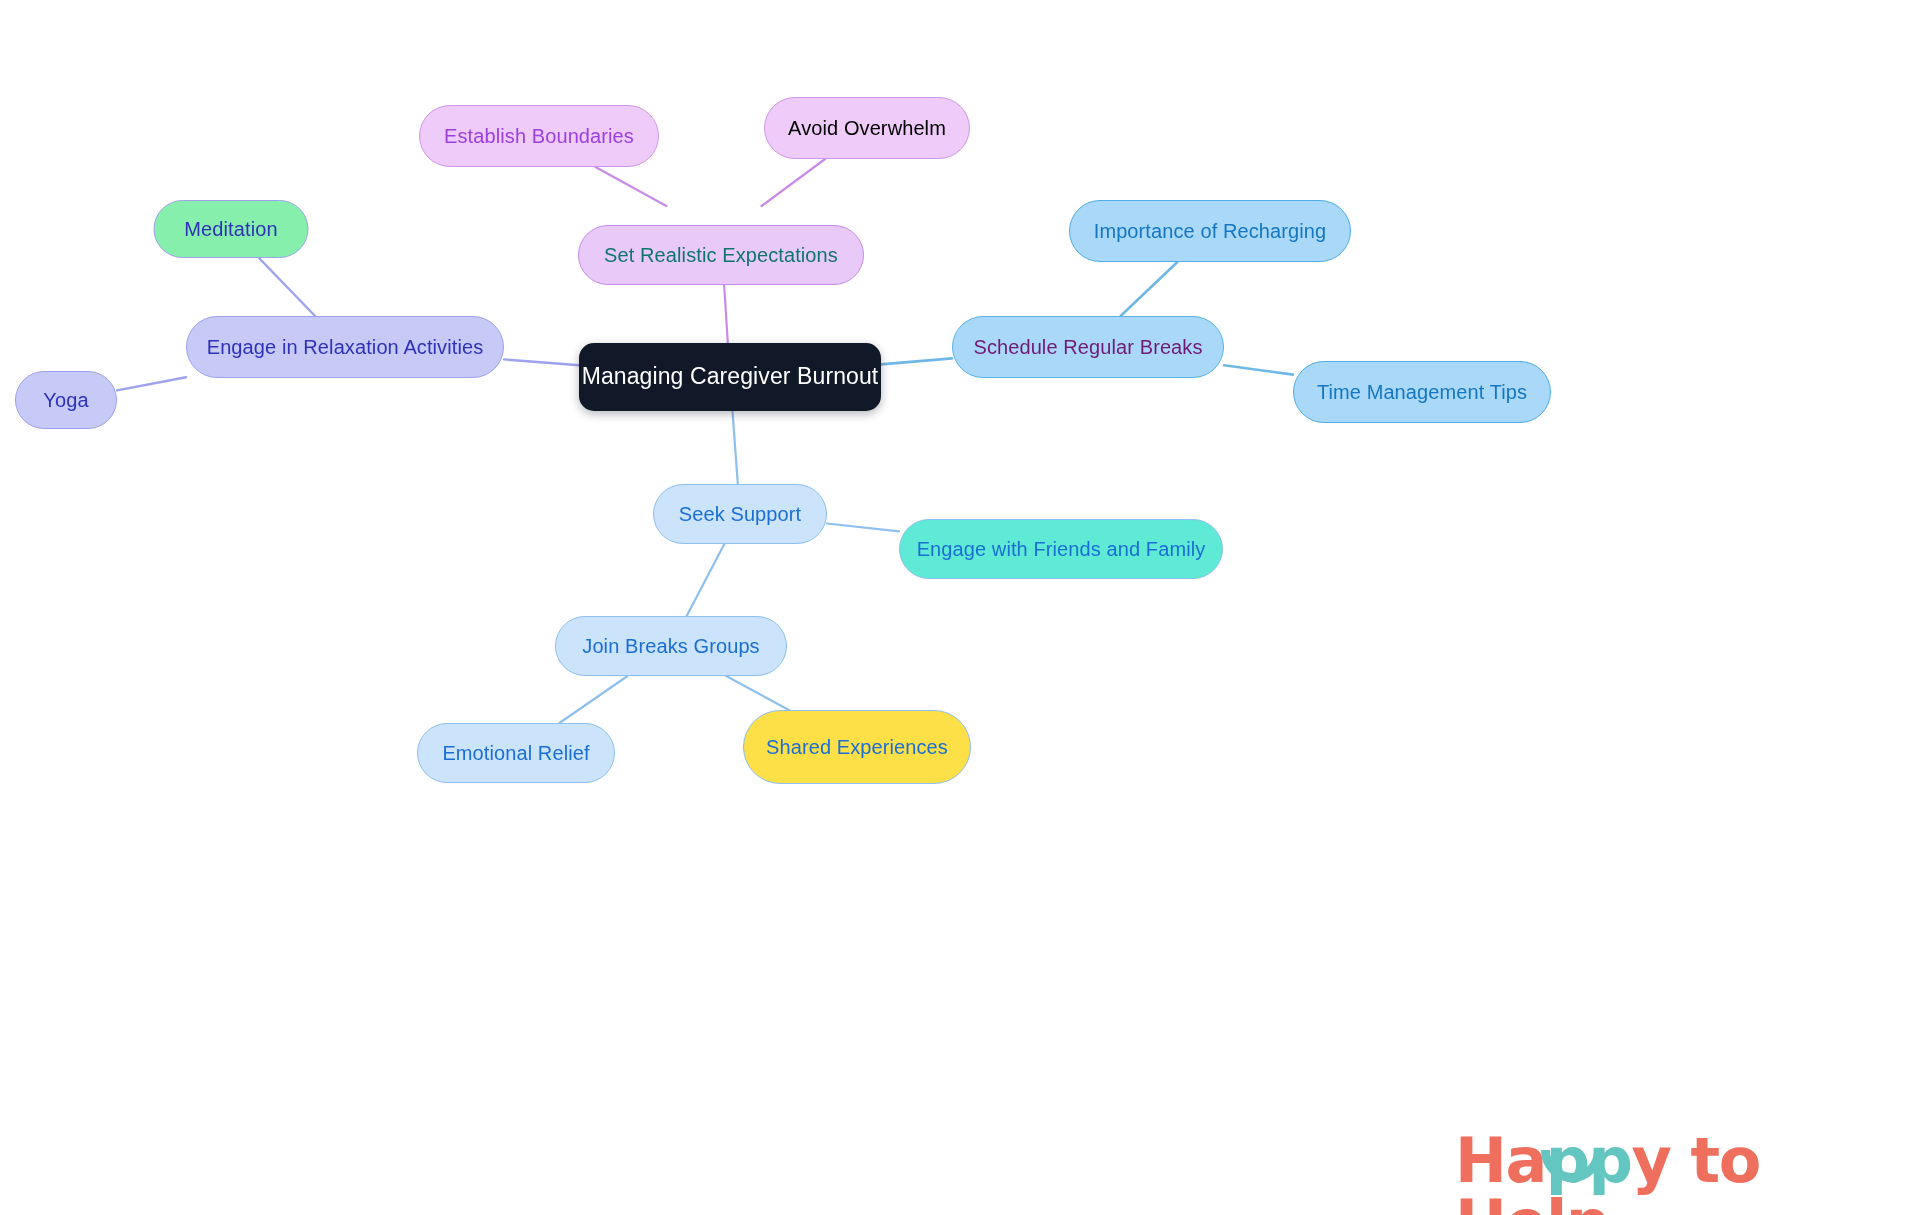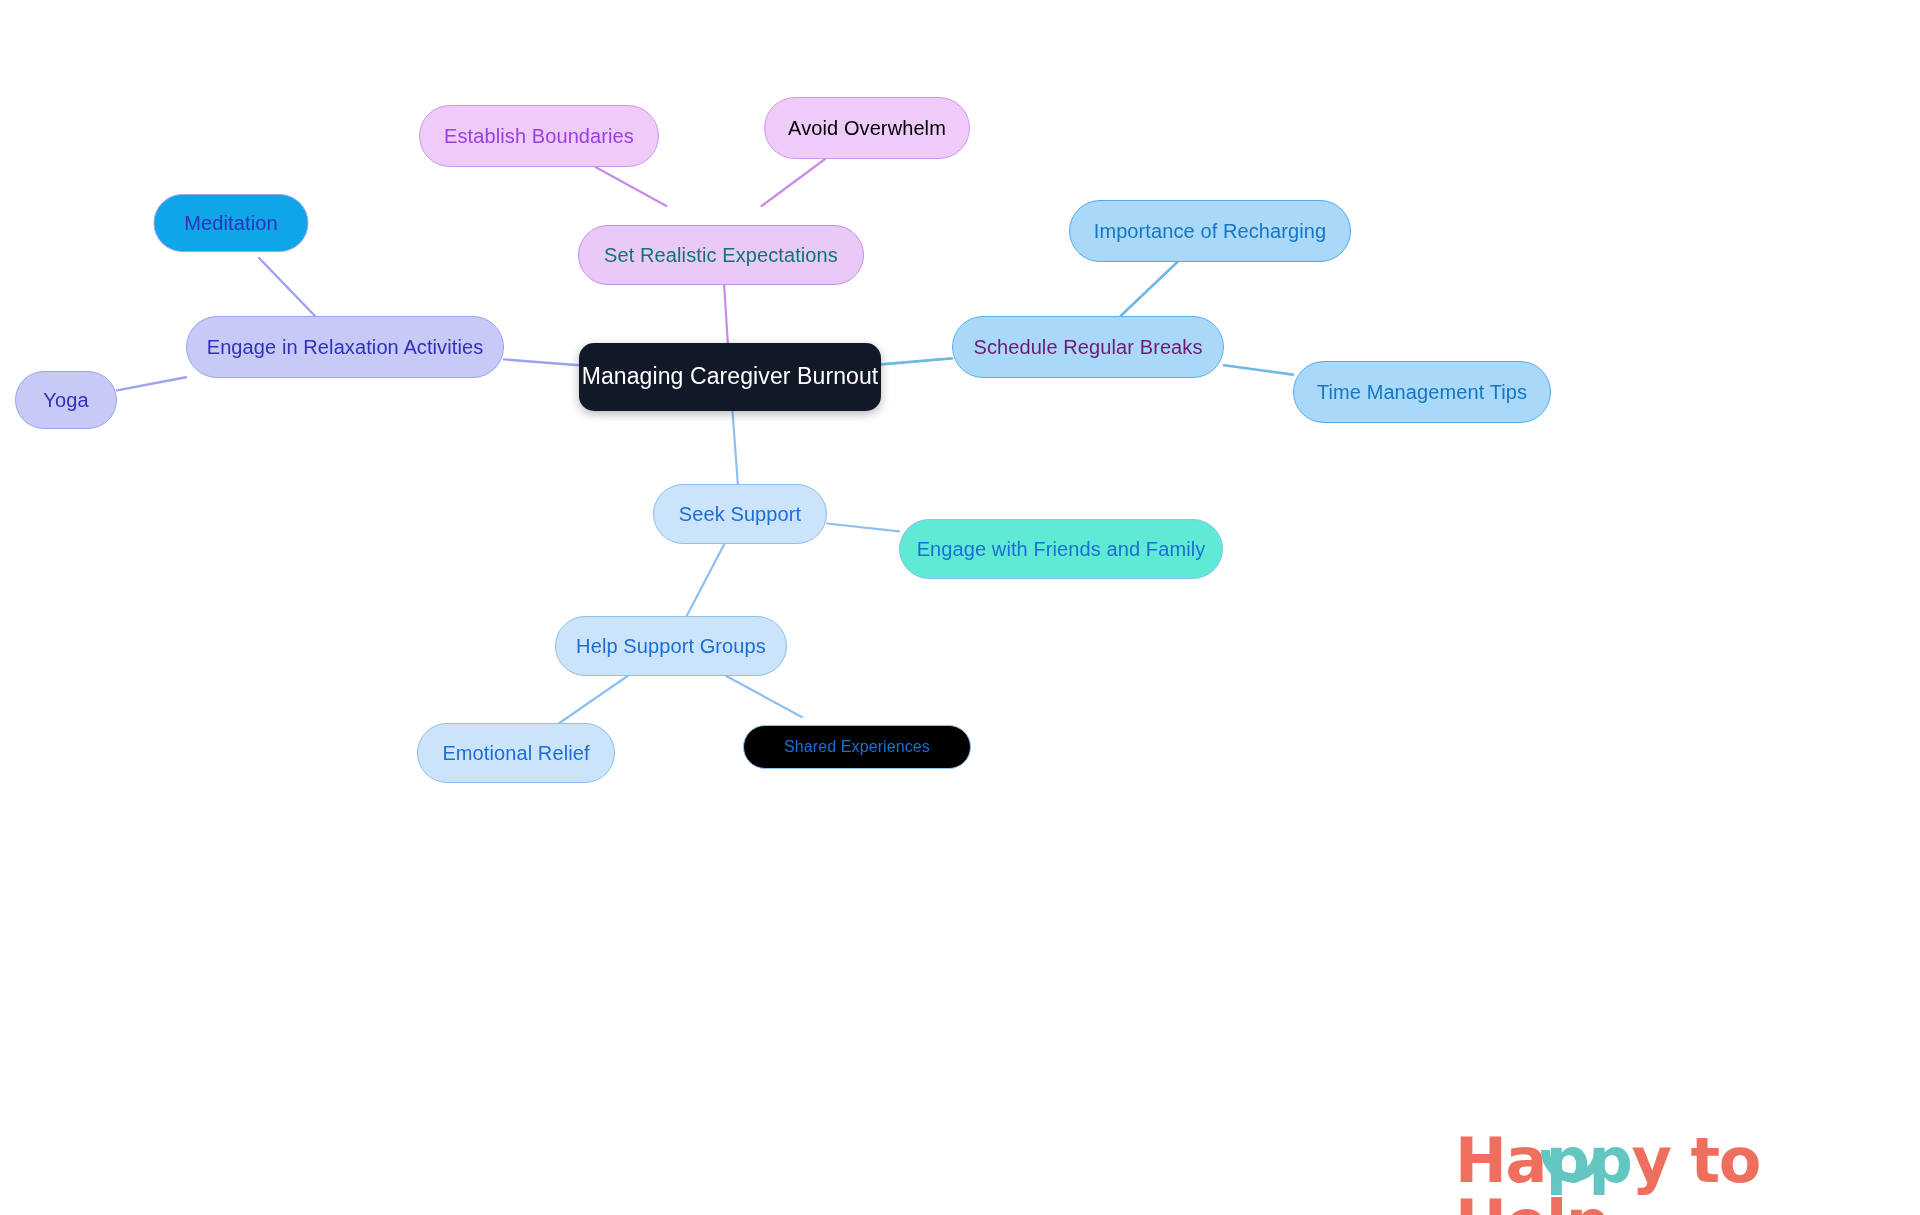--- a/index.html
+++ b/index.html
@@ -105,21 +105,21 @@
       <line x1="726.2475247524752" y1="676" x2="801.7524752475248" y2="717" stroke="#8dbfef" stroke-width="2.2" stroke-linecap="round"></line>
     </svg>
 
   <div id="node-layer">
       <div class="node root" style="left: 730px; top: 377px; width: 302px; height: 68px; background: rgb(17, 24, 39); border-color: rgb(17, 24, 39); color: rgb(255, 255, 255); font-size: 23px;">
         <span>Managing Caregiver Burnout</span>
       </div>
       <div class="node" style="left: 345px; top: 347px; width: 318px; height: 62px; background: rgb(199, 201, 247); border-color: rgb(158, 162, 238); color: rgb(47, 50, 184); font-size: 20px;">
         <span>Engage in Relaxation Activities</span>
       </div>
-      <div class="node" style="left: 231px; top: 223px; width: 155px; height: 58px; background: #0ea5e9; border-color: rgb(158, 162, 238); color: rgb(47, 50, 184); font-size: 20px;">
+      <div class="node" style="left: 231px; top: 229px; width: 155px; height: 58px; background: #86efac; border-color: rgb(158, 162, 238); color: rgb(47, 50, 184); font-size: 20px;">
         <span>Meditation</span>
       </div>
       <div class="node" style="left: 66px; top: 400px; width: 102px; height: 58px; background: rgb(199, 201, 247); border-color: rgb(158, 162, 238); color: rgb(47, 50, 184); font-size: 20px;">
         <span>Yoga</span>
       </div>
       <div class="node" style="left: 721px; top: 236px; width: 286px; height: 60px; background: rgb(232, 201, 247); border-color: rgb(199, 140, 232); color: #0f766e; font-size: 20px; margin-top: 19px;">
         <span>Set Realistic Expectations</span>
       </div>
       <div class="node" style="left: 539px; top: 136px; width: 240px; height: 62px; background: rgb(238, 203, 248); border-color: rgb(207, 151, 236); color: rgb(155, 63, 224); font-size: 20px;">
         <span>Establish Boundaries</span>
@@ -136,26 +136,26 @@
       <div class="node" style="left: 1422px; top: 392px; width: 258px; height: 62px; background: rgb(169, 216, 249); border-color: rgb(79, 173, 234); color: rgb(21, 119, 194); font-size: 20px;">
         <span>Time Management Tips</span>
       </div>
       <div class="node" style="left: 740px; top: 514px; width: 174px; height: 60px; background: rgb(203, 227, 251); border-color: rgb(141, 191, 239); color: rgb(27, 111, 212); font-size: 20px;">
         <span>Seek Support</span>
       </div>
       <div class="node" style="left: 1061px; top: 549px; width: 324px; height: 60px; background: #5eead4; border-color: rgb(141, 191, 239); color: rgb(27, 111, 212); font-size: 20px;">
         <span>Engage with Friends and Family</span>
       </div>
       <div class="node" style="left: 671px; top: 646px; width: 232px; height: 60px; background: rgb(203, 227, 251); border-color: rgb(141, 191, 239); color: rgb(27, 111, 212); font-size: 20px;">
-        <span>Help Support Groups</span>
+        <span>Join Breaks Groups</span>
       </div>
       <div class="node" style="left: 516px; top: 753px; width: 198px; height: 60px; background: rgb(203, 227, 251); border-color: rgb(141, 191, 239); color: rgb(27, 111, 212); font-size: 20px;">
         <span>Emotional Relief</span>
       </div>
-      <div class="node" style="left: 857px; top: 747px; width: 228px; height: 44px; background: #000000; border-color: rgb(141, 191, 239); color: rgb(27, 111, 212); font-size: 16px;">
+      <div class="node" style="left: 857px; top: 747px; width: 228px; height: 74px; background: #fde047; border-color: rgb(141, 191, 239); color: rgb(27, 111, 212); font-size: 20px;">
         <span>Shared Experiences</span>
       </div>
     </div>
 
   <div id="logo" style="left: 1455px; top: 1098px; width: 400px;">
     <span class="wordmark">
       <span class="w-h1" style="color: rgb(239, 111, 94);">Ha</span><span class="w-pp" style="color: rgb(99, 198, 192);">pp</span><span class="w-y" style="color: rgb(239, 111, 94);">y</span>
       <span class="w-to" style="color: rgb(239, 111, 94);">to</span>
       <span class="w-help" style="color: rgb(239, 111, 94);">Help</span>
       <span class="smile" style="border-color: transparent rgb(99, 198, 192) rgb(99, 198, 192);"></span>

